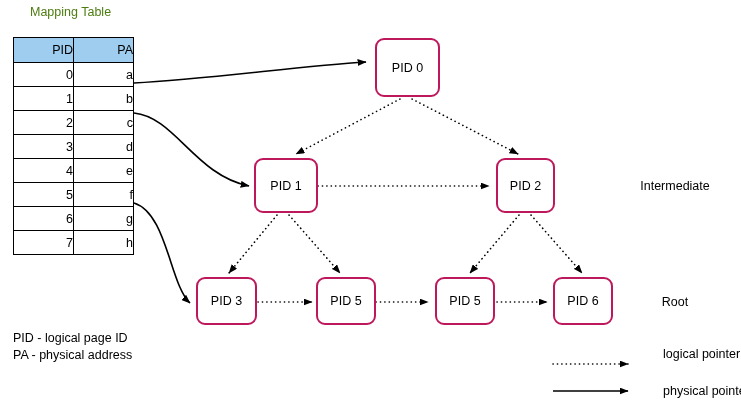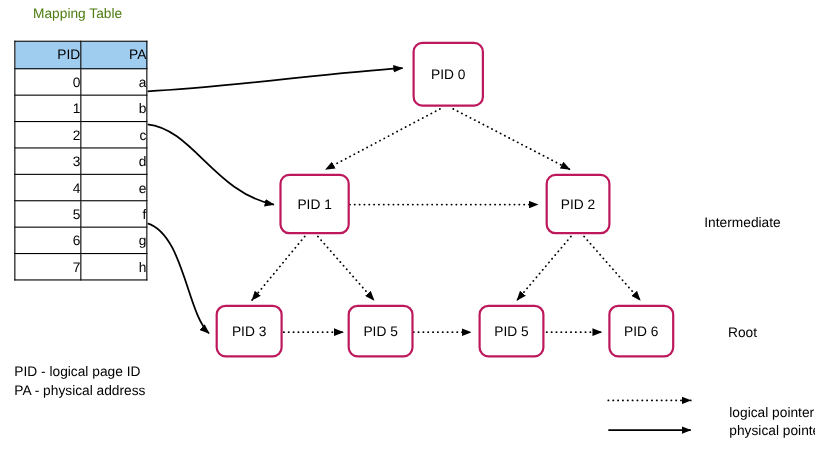--- a/index.html
+++ b/index.html
@@ -226,19 +226,19 @@
   <div class="abs node" style="left:496px; top:158px; width:59px; height:55px;">PID 2</div>
 
   <div class="abs node" style="left:196px; top:277px; width:61px; height:48px;">PID 3</div>
 
   <div class="abs node" style="left:316px; top:277px; width:60px; height:48px;">PID 5</div>
 
   <div class="abs node" style="left:435px; top:277px; width:60px; height:48px;">PID 5</div>
 
   <div class="abs node" style="left:553px; top:277px; width:60px; height:48px;">PID 6</div>
 
-  <div class="abs level-label" style="left:620px; top:179px; width:110px;margin-top:16px;">Intermediate</div>
+  <div class="abs level-label" style="left:620px; top:179px; width:110px;">Intermediate</div>
   <div class="abs level-label" style="left:620px; top:295px; width:110px;">Root</div>
 
-  <div class="abs legend-label" style="left:663px; top:368px;text-align:center;">logical pointer</div>
+  <div class="abs legend-label" style="left:663px; top:347px;text-align:center;">logical pointer</div>
   <div class="abs legend-label" style="left:663px; top:384px;">physical pointer</div>
 
 </div>
 
 </body></html>

